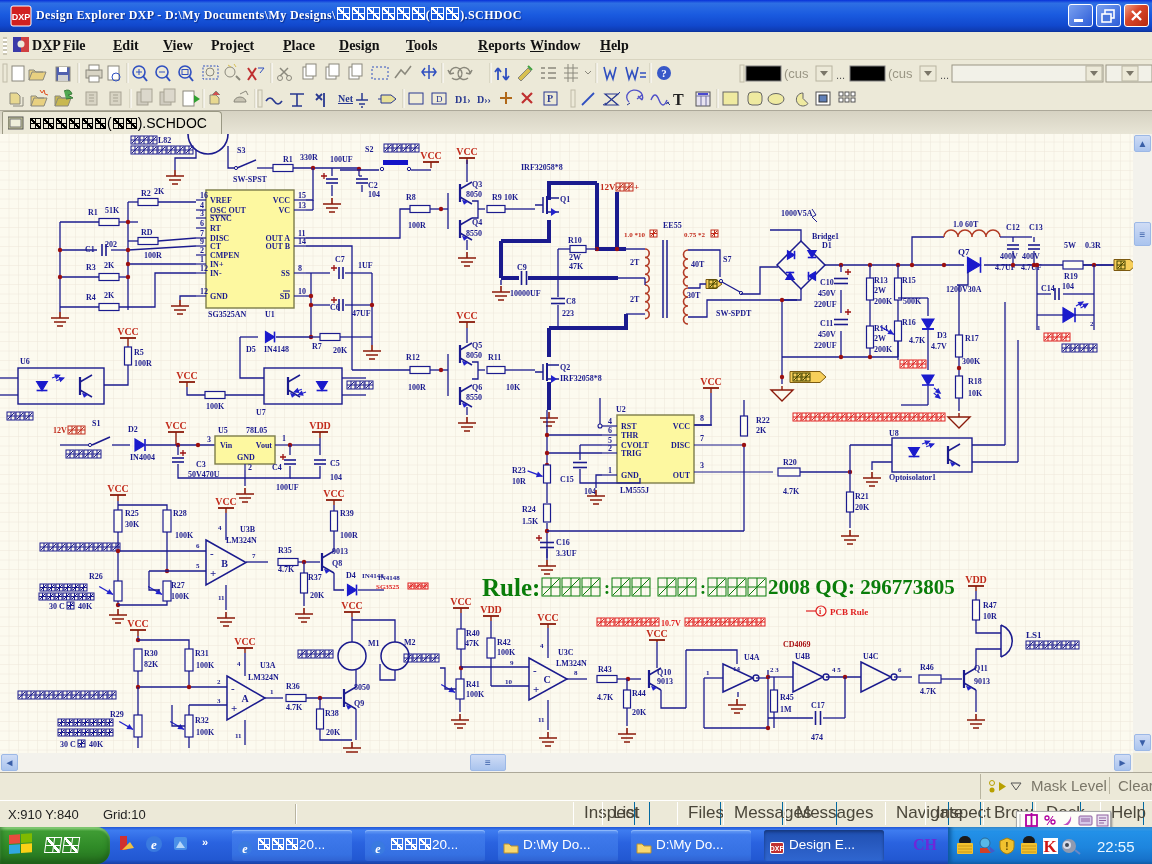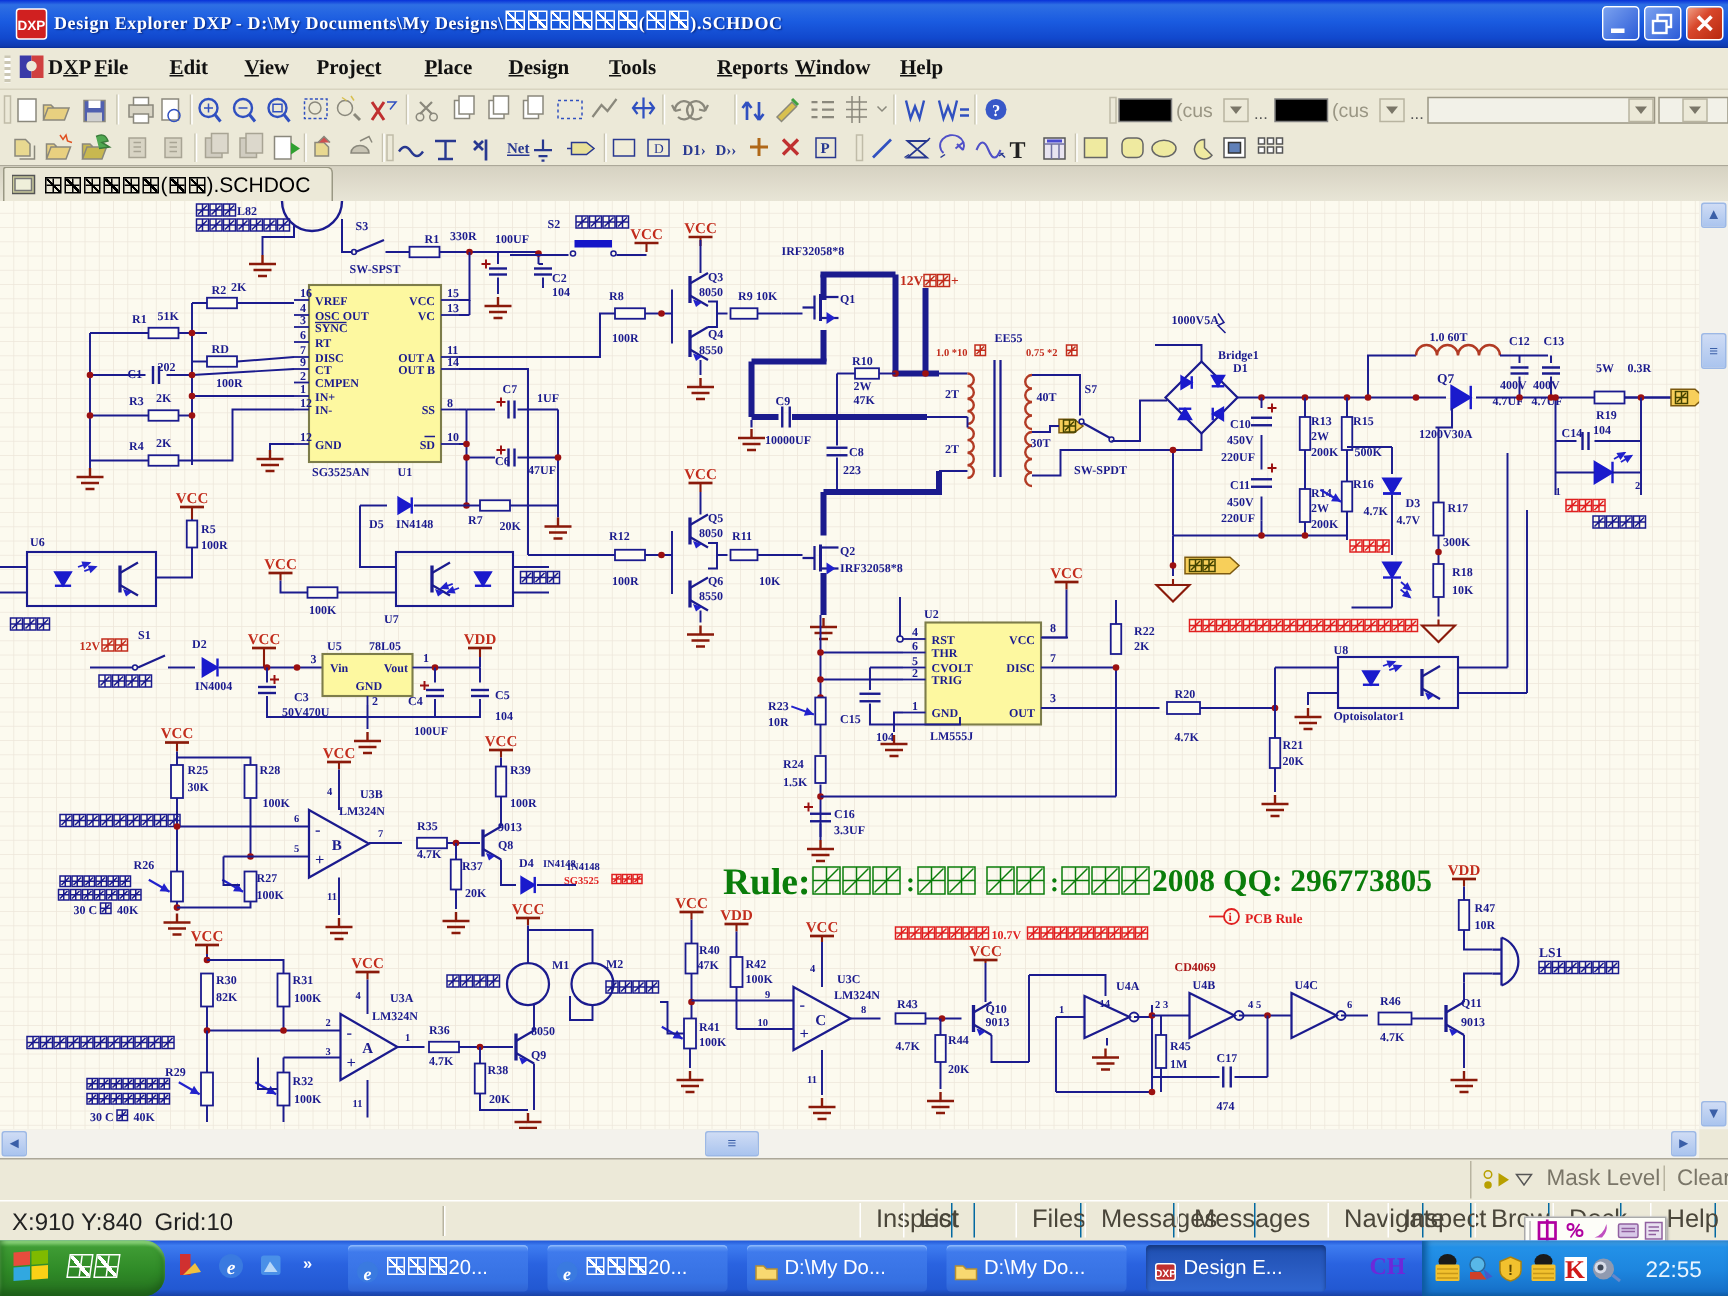--- a/index.html
+++ b/index.html
@@ -13,21 +13,21 @@
 .menu-items{left:0;top:38px;font-family:"Liberation Serif",serif;font-weight:bold;font-size:14px;color:#111;white-space:nowrap}
 .menu-items span{margin-right:14px}
 .toolbar2{left:0;top:86px;width:1152px;height:25px;background:#ece9d8;border-bottom:1px solid #aca899}
 .tabstrip{left:0;top:111px;width:1152px;height:23px;background:linear-gradient(180deg,#d6d2c2,#e8e5d6)}
 .tab{left:2px;top:111px;width:220px;height:23px;background:#ece9d8;border:1px solid #9a9884;border-bottom:none;border-radius:2px 4px 0 0;font-size:14px;color:#000;line-height:22px;padding-left:26px;white-space:nowrap}
 .canvas{left:0;top:134px;width:1133px;height:619px;background:#fcfaef;overflow:hidden}
 .vsb{left:1133px;top:134px;width:19px;height:619px;background:#f3f2ec}
 .hsb{left:0;top:753px;width:1133px;height:19px;background:#f3f2ec}
 .sbbtn{width:17px;height:17px;border:1px solid #9cb8e6;border-radius:2px;background:linear-gradient(180deg,#cfdcf5,#aac4ee);color:#3a5fa8;font-size:10px;font-weight:bold;text-align:center;line-height:16px}
 .maskstrip{left:0;top:772px;width:1152px;height:28px;background:#ece9d8;border-top:1px solid #aca899}
-.statusbar{left:0;top:800px;width:1152px;height:27px;background:#ece9d8;border-top:1px solid #fff;font-size:16px;color:#222}
+.statusbar{left:0;top:800px;width:1152px;height:27px;background:#ece9d8;border-top:1px solid #fff;font-size:13px;color:#222}
 .sbtn{position:absolute;top:2px;height:23px;line-height:22px;text-align:right;color:#4a463a;font-size:17px;border-left:1px solid #fff;border-right:1px solid #0369a1;padding:0 10px}
 .taskbar{left:0;top:827px;width:1152px;height:37px;background:linear-gradient(180deg,#2157d6 0%,#3e7cf0 9%,#2a63e0 42%,#2258d2 88%,#1941a5 100%)}
 .taskbtn{position:absolute;top:830px;height:31px;border-radius:3px;background:linear-gradient(180deg,#6ba1f7 0%,#3f7aec 15%,#3570e2 80%,#3063d2 100%);box-shadow:inset 0 1px 0 #8ab6fa;color:#fff;font-size:13.5px;line-height:30px;white-space:nowrap;overflow:hidden}
 </style></head><body>
 <div class="abs titlebar"></div>
 <svg class="abs tb-ico" viewBox="0 0 22 22">
     <rect x="1" y="1" width="20" height="20" rx="2" fill="#d02020" stroke="#fff" stroke-width="1"></rect>
     <text x="11" y="15" font-size="9" font-weight="bold" fill="#fff" text-anchor="middle" font-family="Liberation Sans">DXP</text>
   </svg>
 <div class="abs tb-title">Design Explorer DXP - D:\My Documents\My Designs\<span class="cj" style="width:13px;height:13px;border-color:#fff;background-image:linear-gradient(#fff,#fff),linear-gradient(#fff,#fff),linear-gradient(45deg,transparent 44%,#fff 44%,#fff 56%,transparent 56%)"></span><span class="cj" style="width:13px;height:13px;border-color:#fff;background-image:linear-gradient(#fff,#fff),linear-gradient(#fff,#fff),linear-gradient(45deg,transparent 44%,#fff 44%,#fff 56%,transparent 56%)"></span><span class="cj" style="width:13px;height:13px;border-color:#fff;background-image:linear-gradient(#fff,#fff),linear-gradient(#fff,#fff),linear-gradient(45deg,transparent 44%,#fff 44%,#fff 56%,transparent 56%)"></span><span class="cj" style="width:13px;height:13px;border-color:#fff;background-image:linear-gradient(#fff,#fff),linear-gradient(#fff,#fff),linear-gradient(45deg,transparent 44%,#fff 44%,#fff 56%,transparent 56%)"></span><span class="cj" style="width:13px;height:13px;border-color:#fff;background-image:linear-gradient(#fff,#fff),linear-gradient(#fff,#fff),linear-gradient(45deg,transparent 44%,#fff 44%,#fff 56%,transparent 56%)"></span><span class="cj" style="width:13px;height:13px;border-color:#fff;background-image:linear-gradient(#fff,#fff),linear-gradient(#fff,#fff),linear-gradient(45deg,transparent 44%,#fff 44%,#fff 56%,transparent 56%)"></span>(<span class="cj" style="width:13px;height:13px;border-color:#fff;background-image:linear-gradient(#fff,#fff),linear-gradient(#fff,#fff),linear-gradient(45deg,transparent 44%,#fff 44%,#fff 56%,transparent 56%)"></span><span class="cj" style="width:13px;height:13px;border-color:#fff;background-image:linear-gradient(#fff,#fff),linear-gradient(#fff,#fff),linear-gradient(45deg,transparent 44%,#fff 44%,#fff 56%,transparent 56%)"></span>).SCHDOC</div>

